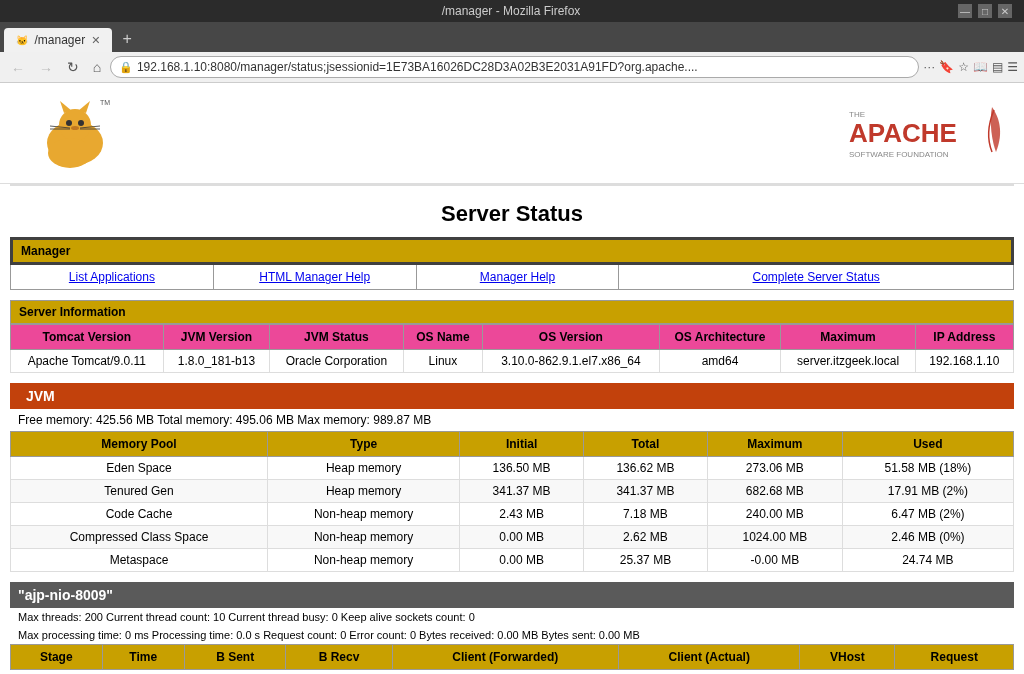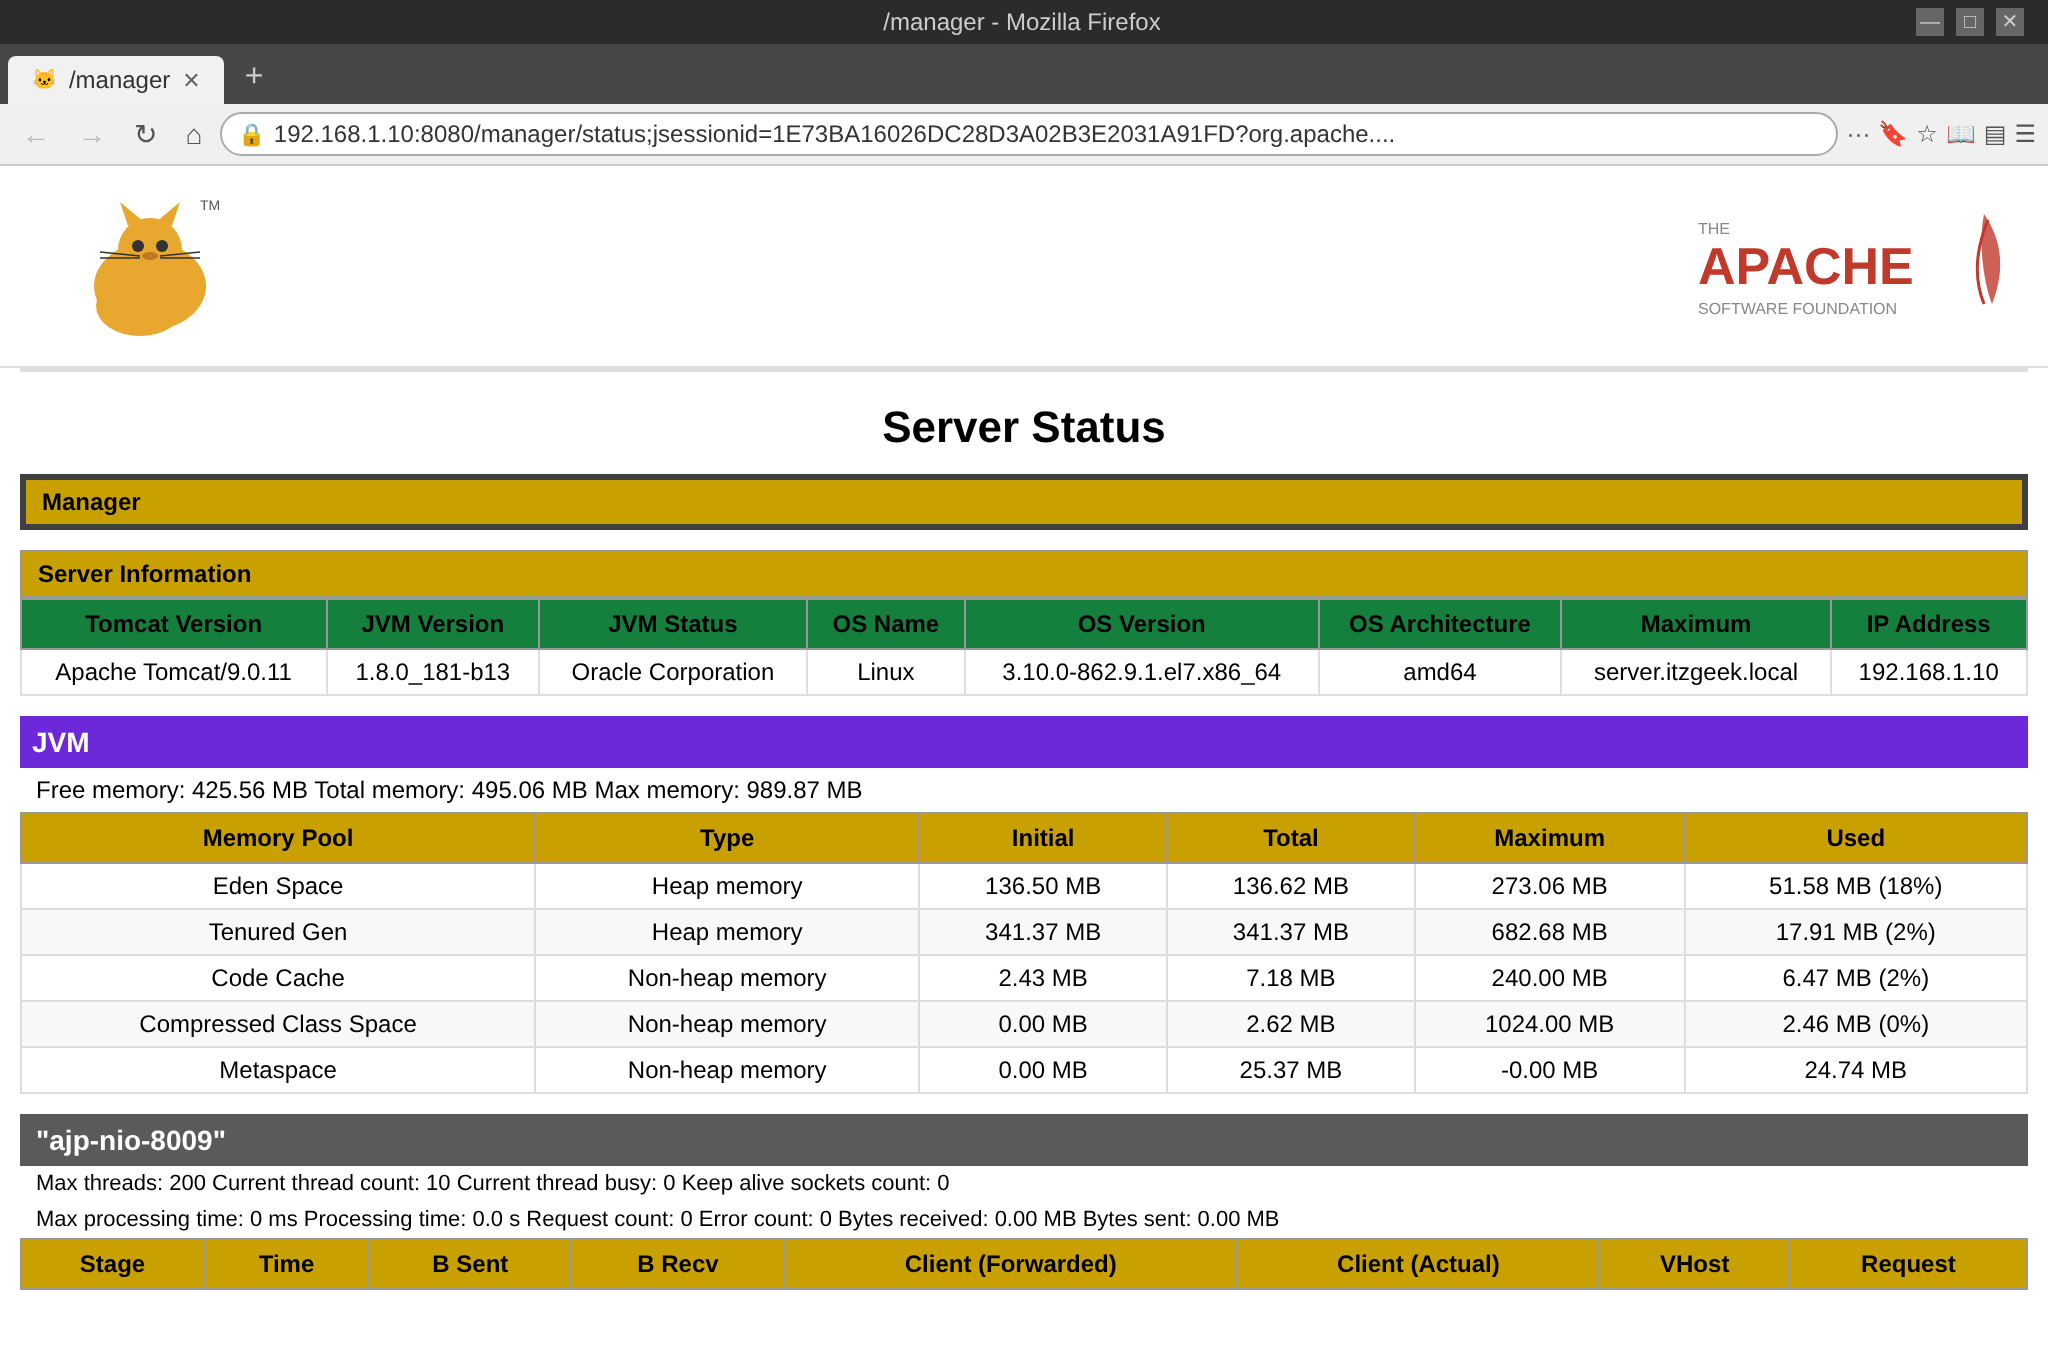--- a/index.html
+++ b/index.html
@@ -37,25 +37,25 @@
 
     
     .section-header { background: #c8a000; color: #000; font-weight: bold; padding: 4px 8px; border: 3px solid #404040; }
     .manager-links { display: flex; border: 1px solid #999; border-top: none; }
     .manager-link { flex: 1; text-align: center; padding: 5px; border-right: 1px solid #999; color: #00e; text-decoration: underline; cursor: pointer; }
     .manager-link:last-child { border-right: none; flex: 2; }
 
     
     .server-info-header { background: #c8a000; color: #000; font-weight: bold; padding: 4px 8px; border: 1px solid #999; margin-top: 10px; }
     table { width: 100%; border-collapse: collapse; }
-    table th { background: #15803d; color: #000; font-weight: bold; padding: 5px 8px; border: 1px solid #999; text-align: center; font-size: 12px; }
+    table th { background: #ec4899; color: #000; font-weight: bold; padding: 5px 8px; border: 1px solid #999; text-align: center; font-size: 12px; }
     table td { padding: 4px 8px; border: 1px solid #ddd; text-align: center; font-size: 12px; }
 
     
-    .jvm-header { background: #6d28d9; color: #fff; font-weight: bold; padding: 5px 6px; margin-top: 10px; font-size: 14px; }
+    .jvm-header { background: #c2410c; color: #fff; font-weight: bold; padding: 5px 16px; margin-top: 10px; font-size: 14px; }
     .jvm-memory-text { padding: 4px 8px; font-size: 12px; }
 
     .memory-table th { background: #c8a000; }
     .memory-table td { text-align: center; }
     .memory-table tr:nth-child(even) td { background: #f8f8f8; }
 
     
     .connector-header { background: #5a5a5a; color: #fff; font-weight: bold; padding: 5px 8px; margin-top: 10px; font-size: 14px; }
     .connector-text { padding: 3px 8px; font-size: 11px; }
 
@@ -147,20 +147,26 @@
     </div>
   </div>
 
   <hr style="border:1px solid #ddd; margin: 0 10px;">
 
   <div class="page-title">Server Status</div>
 
   <div class="content-area">
 
     <div class="section-header">Manager</div>
+    <div class="manager-links">
+      <a class="manager-link">List Applications</a>
+      <a class="manager-link">HTML Manager Help</a>
+      <a class="manager-link">Manager Help</a>
+      <a class="manager-link">Complete Server Status</a>
+    </div>
 
     <div class="server-info-header">Server Information</div>
     <table>
       <thead>
         <tr>
           <th>Tomcat Version</th>
           <th>JVM Version</th>
           <th>JVM Status</th>
           <th>OS Name</th>
           <th>OS Version</th>

